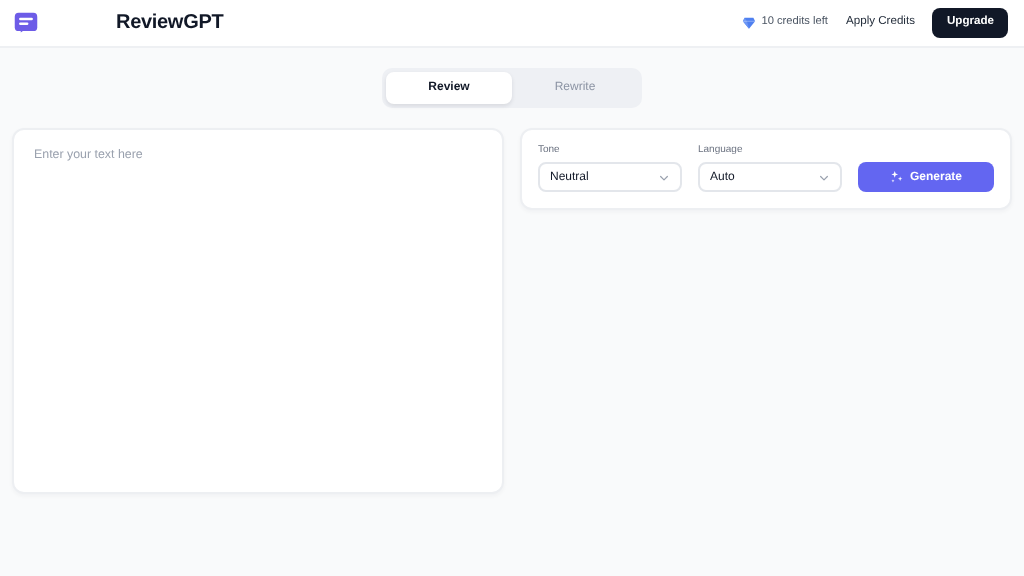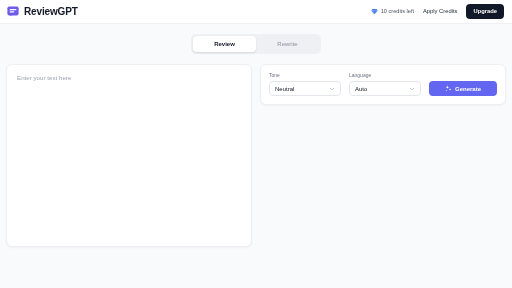--- a/index.html
+++ b/index.html
@@ -40,20 +40,21 @@
     display: block;
     flex: 0 0 auto;
   }
 
   .brand-name {
     font-size: 10px;
     font-weight: bold;
     letter-spacing: -0.15px;
     color: #111827;
     line-height: 1;
+    margin-left: 34px;
   }
 
   .header-right {
     display: flex;
     align-items: center;
     gap: 9px;
   }
 
   .credits {
     display: flex;

